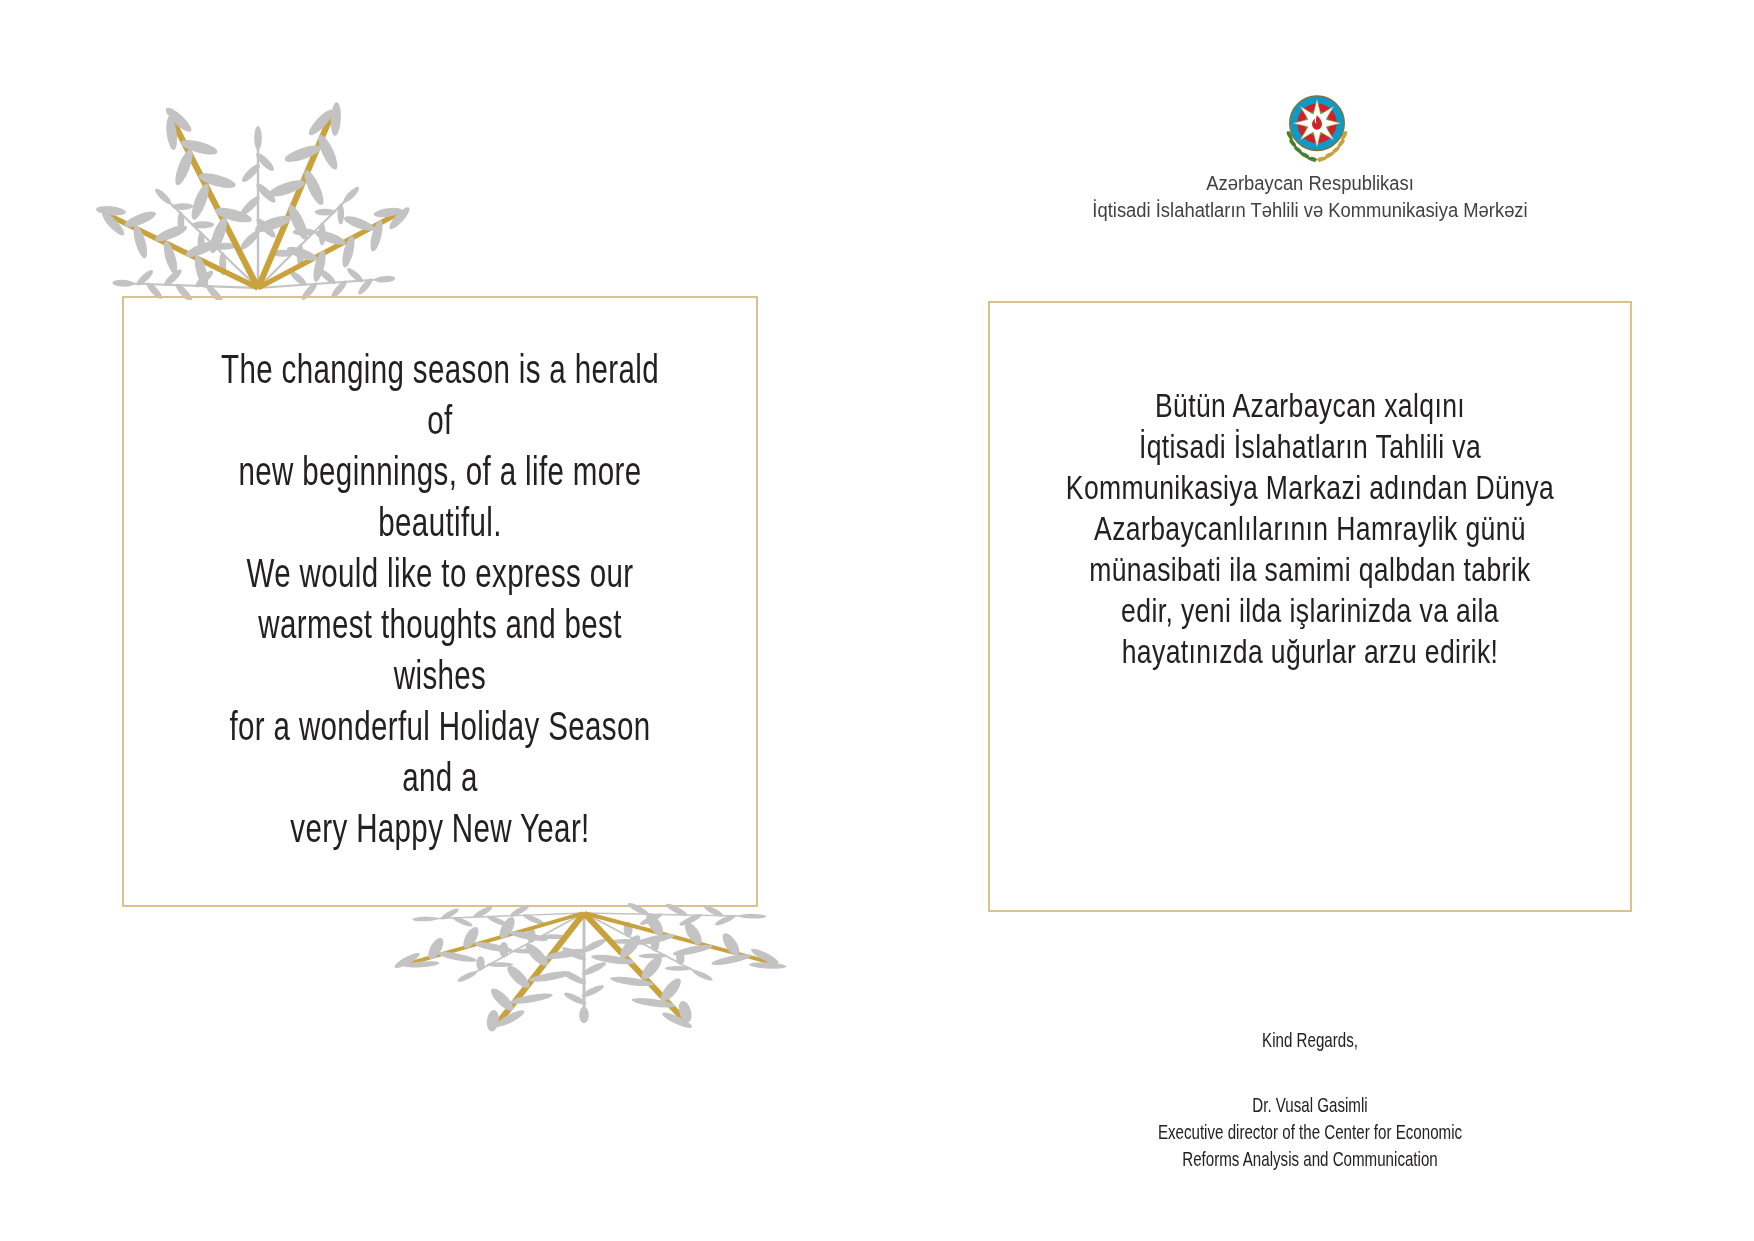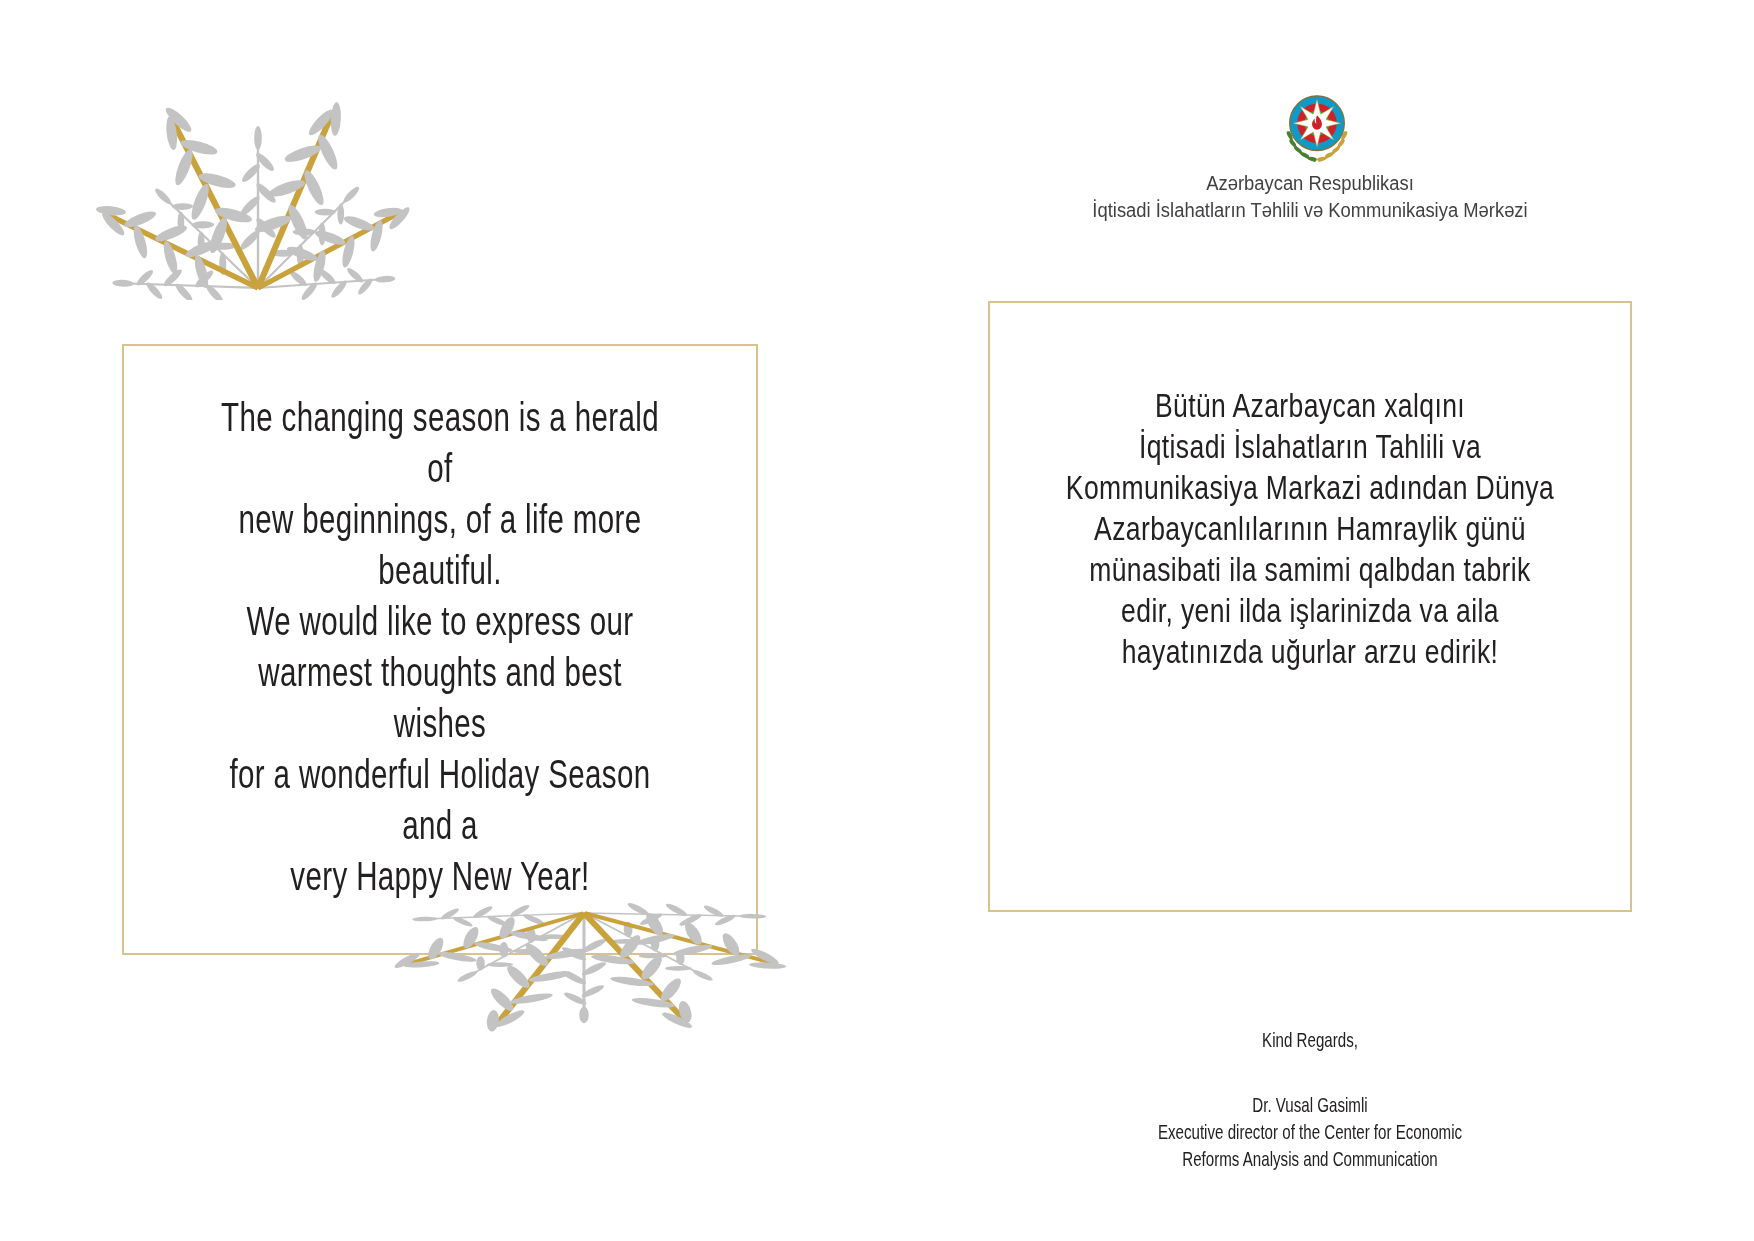--- a/index.html
+++ b/index.html
@@ -1,19 +1,19 @@
 <!DOCTYPE html>
 <html><head>
 <meta charset="utf-8">
 <style>
   html,body{margin:0;padding:0;background:#fff;}
   .canvas{position:relative;width:1754px;height:1241px;background:#ffffff;overflow:hidden;
           font-family:"Liberation Sans",sans-serif;}
   .card{position:absolute;border:2px solid #d9c28c;box-sizing:border-box;background:transparent;}
-  .card-left{left:122px;top:296px;width:636px;height:611px;margin-top:48px;}
+  .card-left{left:122px;top:296px;width:636px;height:611px;}
   .card-right{left:988px;top:301px;width:644px;height:611px;}
   .card-text{position:absolute;left:0;right:0;text-align:center;color:#232020;}
   .left-text{top:46px;font-size:41px;line-height:51px;transform:scaleX(0.72);transform-origin:50% 0;
              letter-spacing:.5px;}
   .right-text{top:82px;font-size:34px;line-height:41px;transform:scaleX(0.78);transform-origin:50% 0;
               letter-spacing:.5px;}
   .org{position:absolute;left:988px;width:644px;top:170px;text-align:center;color:#414042;
        font-size:20px;line-height:27px;transform:scaleX(0.92);transform-origin:50% 0;}
   .emblem-wrap{position:absolute;left:1279px;top:88px;width:76px;height:84px;}
   .signature{position:absolute;left:988px;width:644px;top:1026px;text-align:center;color:#232020;

